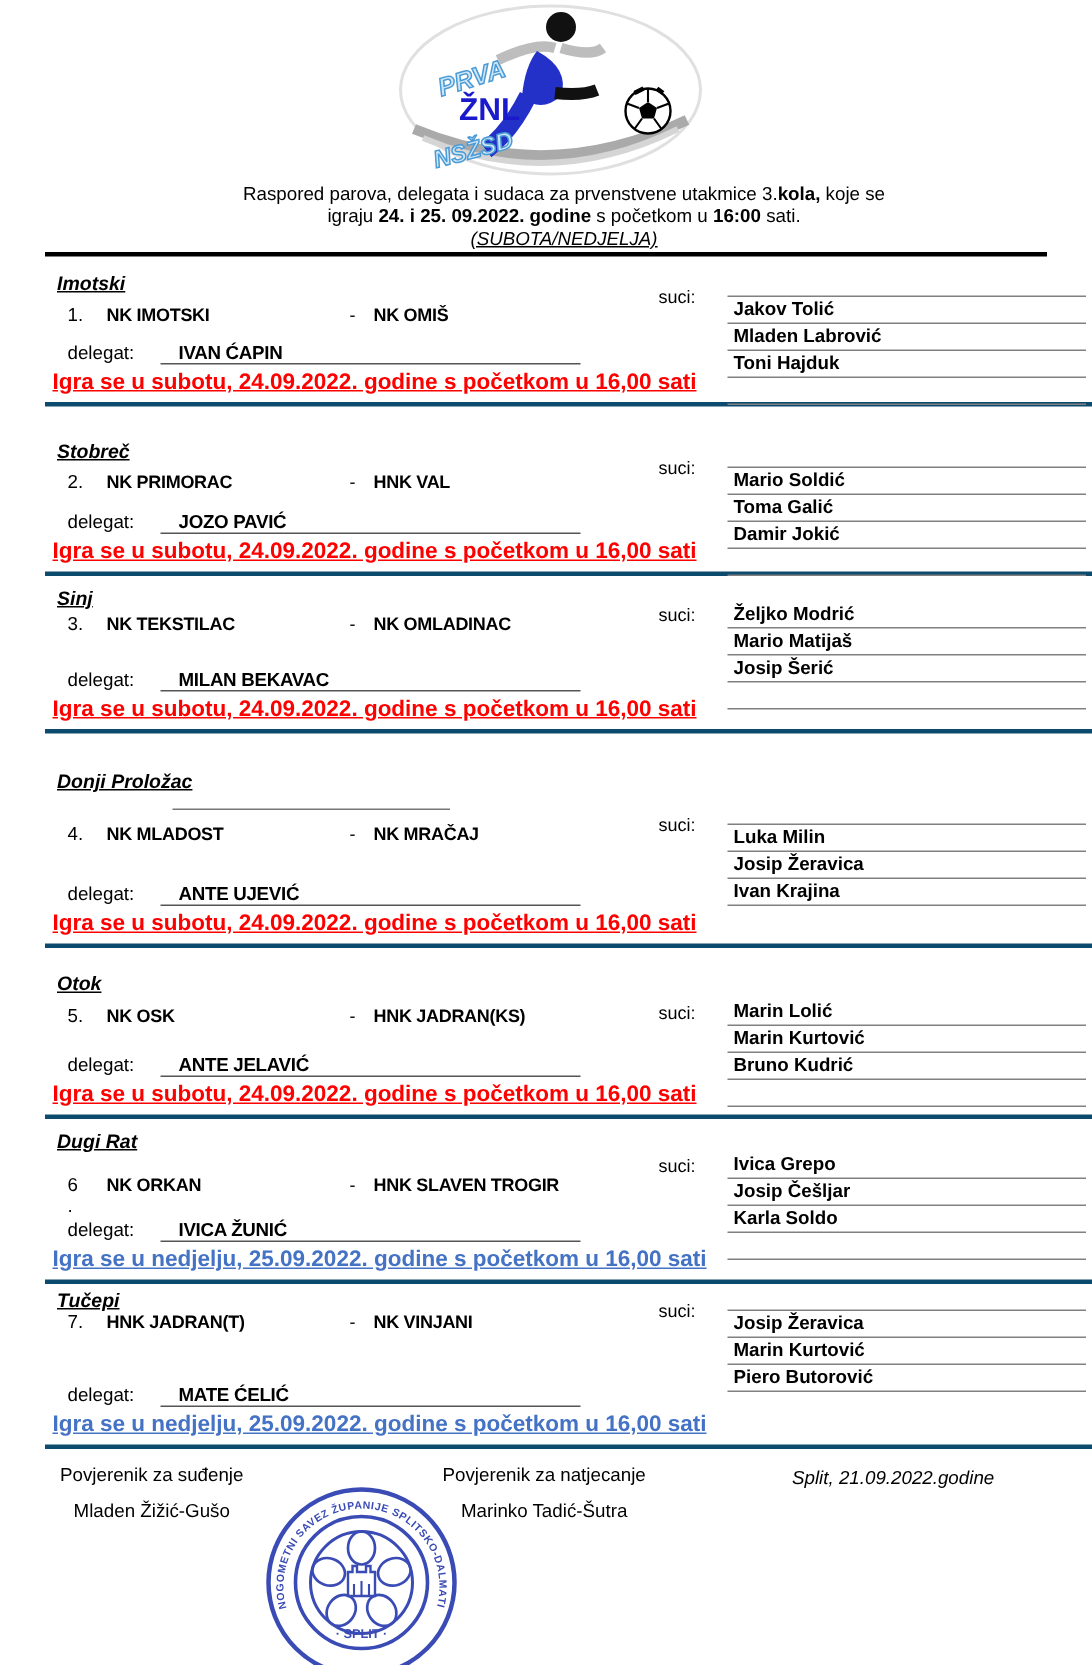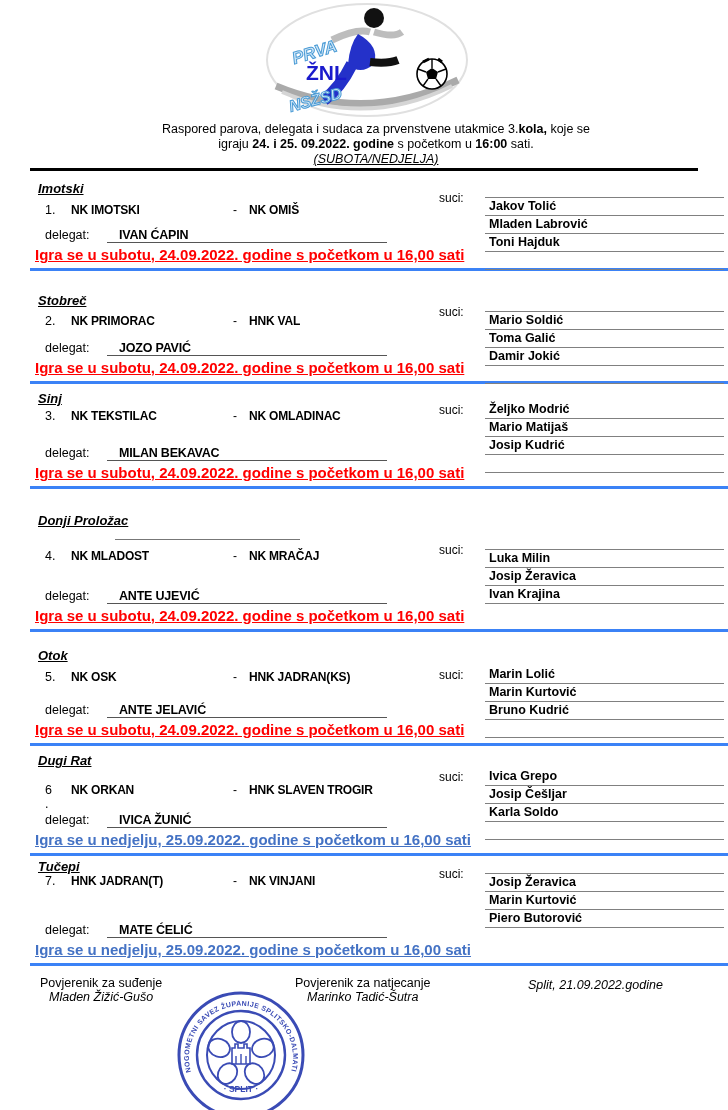--- a/index.html
+++ b/index.html
@@ -7,21 +7,21 @@
         font-family:"Liberation Sans","DejaVu Sans",sans-serif;color:#000;}
   
   .logo-wrap{position:absolute;left:262px;top:2px;width:210px;height:116px;}
   .title-block{position:absolute;left:0;top:122px;width:728px;text-align:center;
                font-size:12.5px;line-height:15px;margin-left:12px;}
   .title-block .it{font-style:italic;text-decoration:underline;}
   b{font-weight:bold;}
   .title-rule{position:absolute;left:30px;top:168px;width:668px;height:3px;background:#000;}
   
   .secs{position:absolute;left:0;top:171px;width:728px;}
-  .sec{position:relative;margin-left:30px;width:698px;border-bottom:3px solid #3b82f6;box-sizing:border-box;}
+  .sec{position:relative;margin-left:30px;width:698px;border-bottom:3px solid #0c4a6e;box-sizing:border-box;}
   .venue{position:absolute;left:8px;font-size:13px;font-weight:bold;font-style:italic;text-decoration:underline;}
   .matchrow{position:absolute;left:15px;display:flex;font-size:12px;}
   .num{width:26px;font-size:12.5px;white-space:pre-line;}
   .home{width:150px;font-weight:bold;letter-spacing:-0.2px;}
   .dash{width:28px;text-align:center;}
   .away{font-weight:bold;letter-spacing:-0.2px;}
   .suci{position:absolute;right:4px;width:285px;display:flex;}
   .slabel{width:46px;font-size:12px;padding-top:2px;}
   .snames{width:239px;}
   .sname{height:17px;line-height:17px;border-bottom:1px solid #808080;font-weight:bold;font-size:12.5px;padding-left:4px;}
@@ -38,21 +38,21 @@
   .s3{height:105px}.s3 .venue{top:7px}.s3 .matchrow{top:25px}.s3 .suci{top:17px}
   .s4{height:143px}.s4 .venue{top:24px}.s4 .matchrow{top:60px}.s4 .suci{top:52px}
   .s5{height:114px}.s5 .venue{top:16px}.s5 .matchrow{top:38px}.s5 .suci{top:34px}
   .s6{height:110px}.s6 .venue{top:7px}.s6 .matchrow{top:37px}.s6 .suci{top:22px}
   .s7{height:110px}.s7 .venue{top:3px}.s7 .matchrow{top:18px}.s7 .suci{top:9px}
   
   .footer{position:absolute;left:0;top:966px;width:728px;height:144px;}
   .f-left{position:absolute;left:40px;top:10px;font-size:12.5px;text-align:center;}
   .f-center{position:absolute;left:295px;top:10px;font-size:12.5px;text-align:center;}
   .f-right{position:absolute;left:528px;top:12px;font-size:12.5px;font-style:italic;}
-  .f-name{font-style:italic;}
+  .f-name{margin-top:10px;}
   .stamp-wrap{position:absolute;left:176px;top:24px;width:130px;height:130px;}
 </style>
 </head>
 <body>
 
 <div class="page">
 
   <div class="logo-wrap">
     <svg width="210" height="116" viewBox="0 0 210 116">
       <ellipse cx="105" cy="58" rx="100" ry="56" fill="#ffffff" stroke="#e0e0e0" stroke-width="2"></ellipse>
@@ -146,21 +146,21 @@
         <span class="num">3.</span>
         <span class="home">NK TEKSTILAC</span>
         <span class="dash">-</span>
         <span class="away">NK OMLADINAC</span>
       </div>
       <div class="suci">
         <span class="slabel">suci:</span>
         <div class="snames">
           <div class="sname">Željko Modrić</div>
           <div class="sname">Mario Matijaš</div>
-          <div class="sname">Josip Kudrić</div>
+          <div class="sname">Josip Šerić</div>
           <div class="botline"></div>
         </div>
       </div>
       <div class="delegat">
         <span class="dlabel">delegat:</span>
         <span class="dname">MILAN BEKAVAC</span>
       </div>
       <div class="status" style="color: rgb(255, 0, 0);">Igra se u subotu, 24.09.2022. godine s početkom u 16,00 sati</div>
     </div>
 

